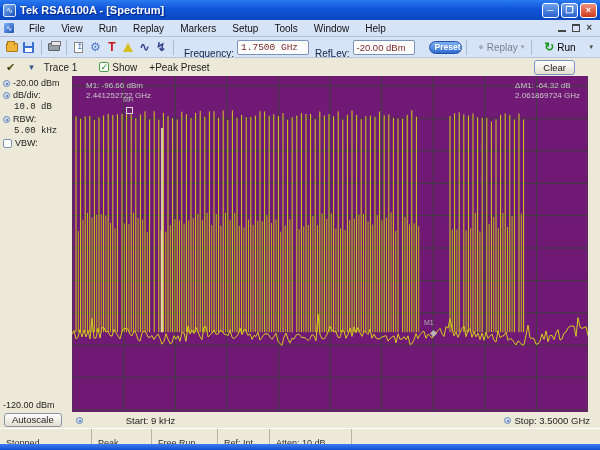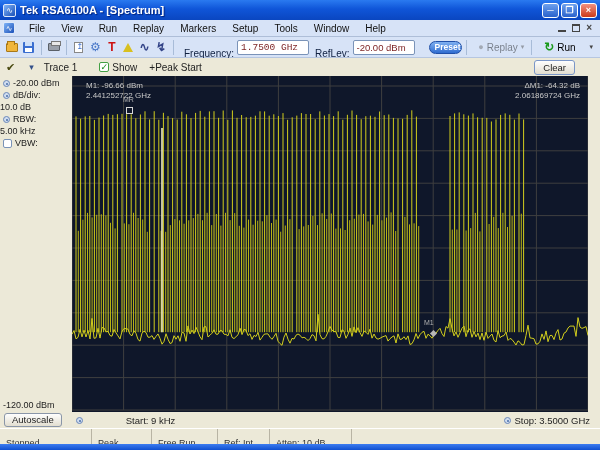--- a/index.html
+++ b/index.html
@@ -60,31 +60,31 @@
   .chev-glyph { color:#33508a; font-size:9px; margin-right:10px; }
   .trace-label { margin-right:22px; }
   .show-box { width:10px; height:10px; background:#fff; border:1px solid #44a044; border-radius:2px;
     color:#1a8a1a; font-size:9px; line-height:9px; text-align:center; margin-right:3px; }
   .show-label { margin-right:12px; }
   .clear-btn { margin-left:auto; margin-right:25px; height:15px; padding:0 8px; font-size:9.5px;
     background:linear-gradient(180deg,#fefefe,#e2ded0); border:1px solid #7a96c8; border-radius:3px; line-height:13px; }
   .leftpanel { position:absolute; left:0; top:76px; width:72px; height:336px; background:#ece9d8;
     font-size:9px; color:#222; }
   .lp-row { display:flex; align-items:center; padding:2px 0 0 3px; }
-  .lp-indent { margin-top:2px; }
+  .lp-indent { padding-left:14px; margin-top:2px;font-family:Liberation Mono, monospace; }
   .knob { width:7px; height:7px; border-radius:50%; border:1px solid #6a87b8; background:#d0ddf0;
     margin-right:3px; flex:0 0 auto; position:relative; }
   .knob:before { content:""; position:absolute; left:2px; top:2px; width:2px; height:2px; border-radius:50%; background:#4a6ea8; }
   .vbw-box { width:9px; height:9px; background:#fff; border:1px solid #7a93b8; border-radius:2px; margin-right:3px; }
   .lp-bottom { position:absolute; left:3px; bottom:2px; }
-  .plot { position:absolute; left:72px; top:76px; width:516px; height:336px; background:#0f172a; }
+  .plot { position:absolute; left:72px; top:76px; width:516px; height:336px; background:#701a75; }
   .plot svg { position:absolute; left:0; top:0; }
   .marker-readout { position:absolute; font-size:8px; line-height:10px; color:#c9c9c9; }
   .m1-readout { left:14px; top:5px; }
-  .dm1-readout { right:8px; top:5px; text-align:right; }
+  .dm1-readout { right:8px; top:5px; text-align:left; }
   .mr-box { position:absolute; width:7px; height:7px; border:1px solid #d8d8d8; }
   .mr-label, .m1-point-label { position:absolute; font-size:7px; color:#b0b0b0; }
   .m1-diamond { position:absolute; width:5px; height:5px; background:#b8b8b8; transform:rotate(45deg); }
   .startrow { position:absolute; left:0; top:412px; width:600px; height:16px; background:#ece9d8;
     display:flex; align-items:center; font-size:9.5px; color:#222; }
   .autoscale-btn { margin-left:4px; height:14px; padding:0 7px; font-size:9.5px;
     background:linear-gradient(180deg,#fefefe,#e2ded0); border:1px solid #8a96a8; border-radius:3px; line-height:12px; }
   .start-group { display:flex; align-items:center; margin-left:14px;gap:40px; }
   .stop-group { display:flex; align-items:center; margin-left:auto; margin-right:10px; }
   .statusbar { position:absolute; left:0; top:428px; width:600px; height:16px; background:#ece9d8;
@@ -163,21 +163,21 @@
   </div>
   <span class="drop-arrow" style="margin-left:14px;">▾</span>
 </div>
 
 <div class="tracebar">
   <span class="check-glyph">✔</span>
   <span class="chev-glyph">▾</span>
   <span class="trace-label">Trace 1</span>
   <span class="show-box">✓</span>
   <span class="show-label">Show</span>
-  <span>+Peak Start</span>
+  <span>+Peak Preset</span>
   <div class="clear-btn">Clear</div>
 </div>
 
 <div class="leftpanel">
   <div class="lp-row">
     <span class="knob"></span>
     <span>-20.00 dBm</span>
   </div>
   <div class="lp-row">
     <span class="knob"></span>

